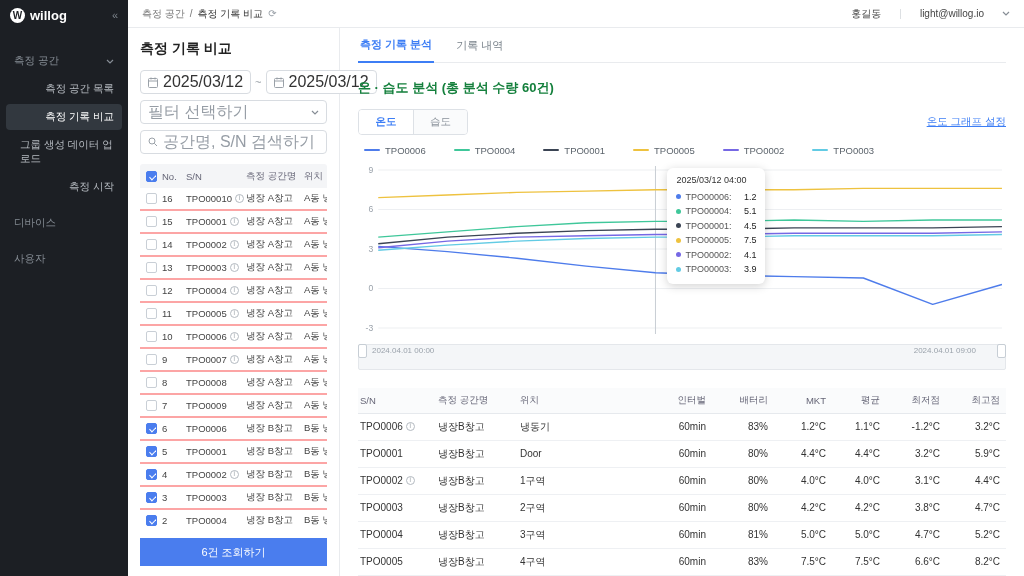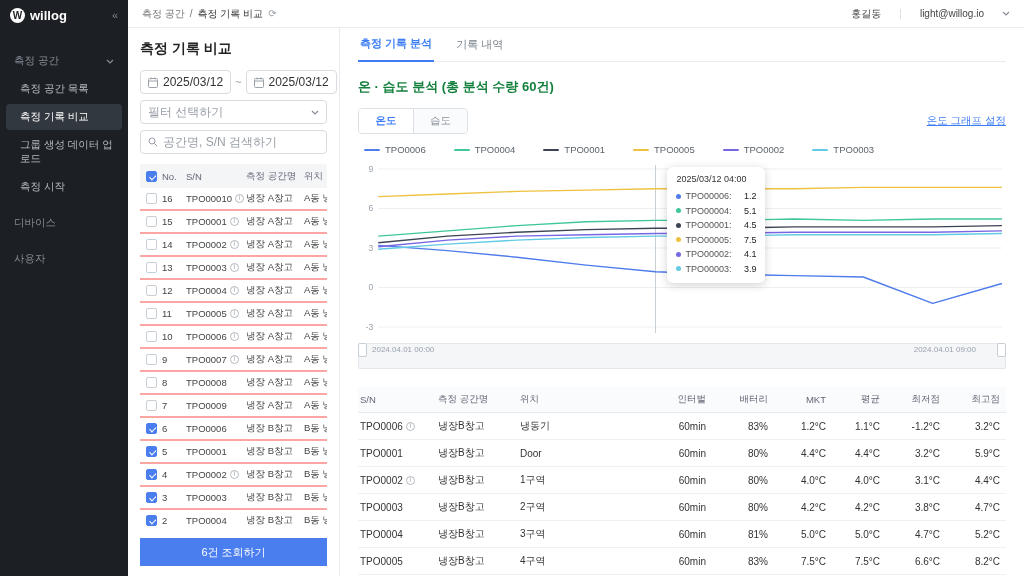--- a/index.html
+++ b/index.html
@@ -12,21 +12,21 @@
   .logo-row { height:30px; display:flex; align-items:center; justify-content:space-between; padding:0 10px; }
   .logo { display:flex; align-items:center; gap:5px; }
   .logo-mark { width:15px; height:15px; background:#fff; color:#1c1f24; border-radius:50%;
     font-weight:bold; font-size:10px; display:flex; align-items:center; justify-content:center; }
   .logo-text { color:#fff; font-weight:bold; font-size:13px; }
   .collapse-icon { color:#7e858d; font-size:11px; cursor:pointer; }
   .side-nav { padding:10px 6px; display:flex; flex-direction:column; gap:2px; font-size:10.5px; }
   .nav-row { padding:6px 8px; border-radius:4px; cursor:pointer; color:#b6bbc1;
     display:flex; justify-content:space-between; align-items:center; }
   .nav-row.section { color:#868d95; margin-top:8px; }
-  .nav-row.item { padding-left:14px; }
+  .nav-row.item { padding-left:14px;justify-content:flex-end; }
   .nav-row.active { background:#32383f; color:#fff; }
   .chev { display:inline-flex; color:#868d95; }
 
   
   .rightcol { flex:1; display:flex; flex-direction:column; min-width:0; }
   .topbar { height:28px; border-bottom:1px solid #e9ebee; background:#fff; flex-shrink:0;
     display:flex; align-items:center; justify-content:space-between; padding:0 14px; font-size:10px; color:#777; }
   .breadcrumb { display:flex; align-items:center; gap:5px; }
   .bc-current { color:#333; }
   .bc-icon { color:#9aa1a8; font-size:10px; cursor:pointer; }
@@ -34,21 +34,21 @@
   .usermenu .sep { color:#d7dade; }
 
   .content { flex:1; display:flex; min-height:0; }
 
   
   .panel { width:212px; border-right:1px solid #e9ebee; padding:12px 12px 10px;
     display:flex; flex-direction:column; flex-shrink:0; }
   .panel h1 { font-size:14px; margin-bottom:12px; color:#222; }
   .date-row { display:flex; align-items:center; gap:4px; margin-bottom:6px; }
   .input { border:1px solid #d8dce1; border-radius:4px; height:24px; background:#fff;
-    display:flex; align-items:center; gap:5px; padding:0 7px; font-size:12px; color:#333; cursor:pointer; }
+    display:flex; align-items:center; gap:5px; padding:0 7px; font-size:16px; color:#333; cursor:pointer; }
   .date-input { flex:1; }
   .tilde { color:#99a0a7; }
   .select { justify-content:space-between; margin-bottom:6px; }
   .ph { color:#969da5; }
   .icon-svg { display:inline-flex; color:#9aa1a8; flex-shrink:0; }
 
   .ltable { margin-top:10px; flex:1; overflow:hidden; display:flex; flex-direction:column; }
   .lt-head, .lt-row { display:grid; grid-template-columns:22px 24px 60px 58px 1fr; align-items:center; }
   .lt-head { background:#f4f5f7; height:24px; font-size:9.5px; color:#667; border-radius:3px 3px 0 0; flex-shrink:0; }
   .lt-body { overflow:hidden; }
@@ -61,21 +61,21 @@
     border:solid #fff; border-width:0 1.5px 1.5px 0; transform:rotate(45deg); }
   .sn-cell { display:flex; align-items:center; gap:3px; }
   .info-ic { width:9px; height:9px; border:1px solid #b4bac1; border-radius:50%; color:#9aa1a8;
     font-size:6.5px; line-height:1; display:inline-flex; align-items:center; justify-content:center;
     flex-shrink:0; cursor:pointer; font-style:normal; }
   .primary-btn { margin-top:10px; height:28px; background:#4a7dee; color:#fff; border:none;
     border-radius:0; font-size:11px; cursor:pointer; width:100%; flex-shrink:0;
     font-family:"Liberation Sans","DejaVu Sans",sans-serif; }
 
   
-  .main { flex:1; padding:0 18px; display:flex; flex-direction:column; min-width:0; overflow:hidden; }
+  .main { flex:1; padding:0 18px; display:flex; flex-direction:column; min-width:0; overflow:hidden;justify-content:center; }
   .tabs { display:flex; gap:20px; border-bottom:1px solid #e9ebee; height:34px; align-items:flex-end; flex-shrink:0; }
   .tab { padding:0 2px 9px; font-size:11px; color:#778089; cursor:pointer; }
   .tab.active { color:#3d7ef5; font-weight:bold; border-bottom:2px solid #3d7ef5; margin-bottom:-1px; }
   .main h2 { font-size:13px; margin:16px 0 12px; color:#15803d; }
   .chart-head { display:flex; justify-content:space-between; align-items:center; margin-bottom:8px; flex-shrink:0; }
   .segmented { display:flex; border:1px solid #dde1e6; border-radius:4px; overflow:hidden; }
   .seg { width:54px; height:24px; display:flex; align-items:center; justify-content:center;
     font-size:10.5px; color:#8a929a; background:#fafbfc; cursor:pointer; }
   .seg + .seg { border-left:1px solid #dde1e6; }
   .seg.active { color:#3d7ef5; font-weight:bold; background:#fff; }

